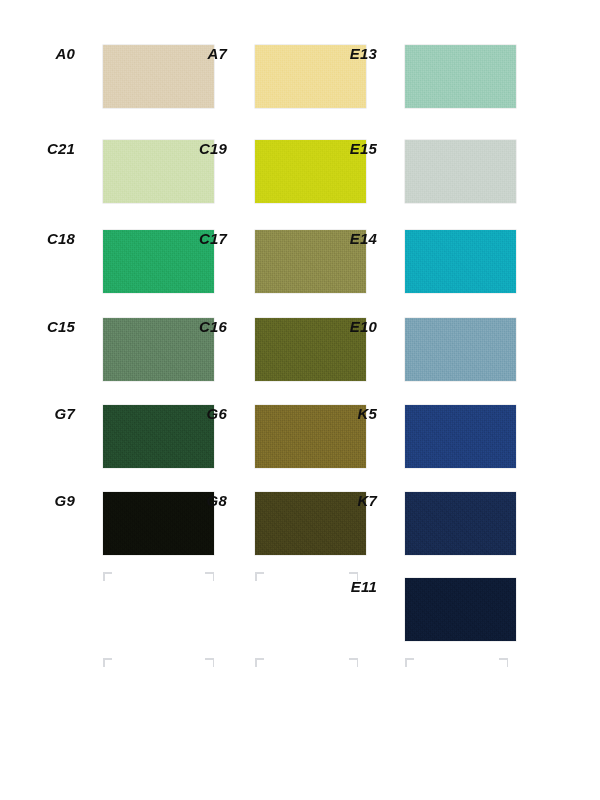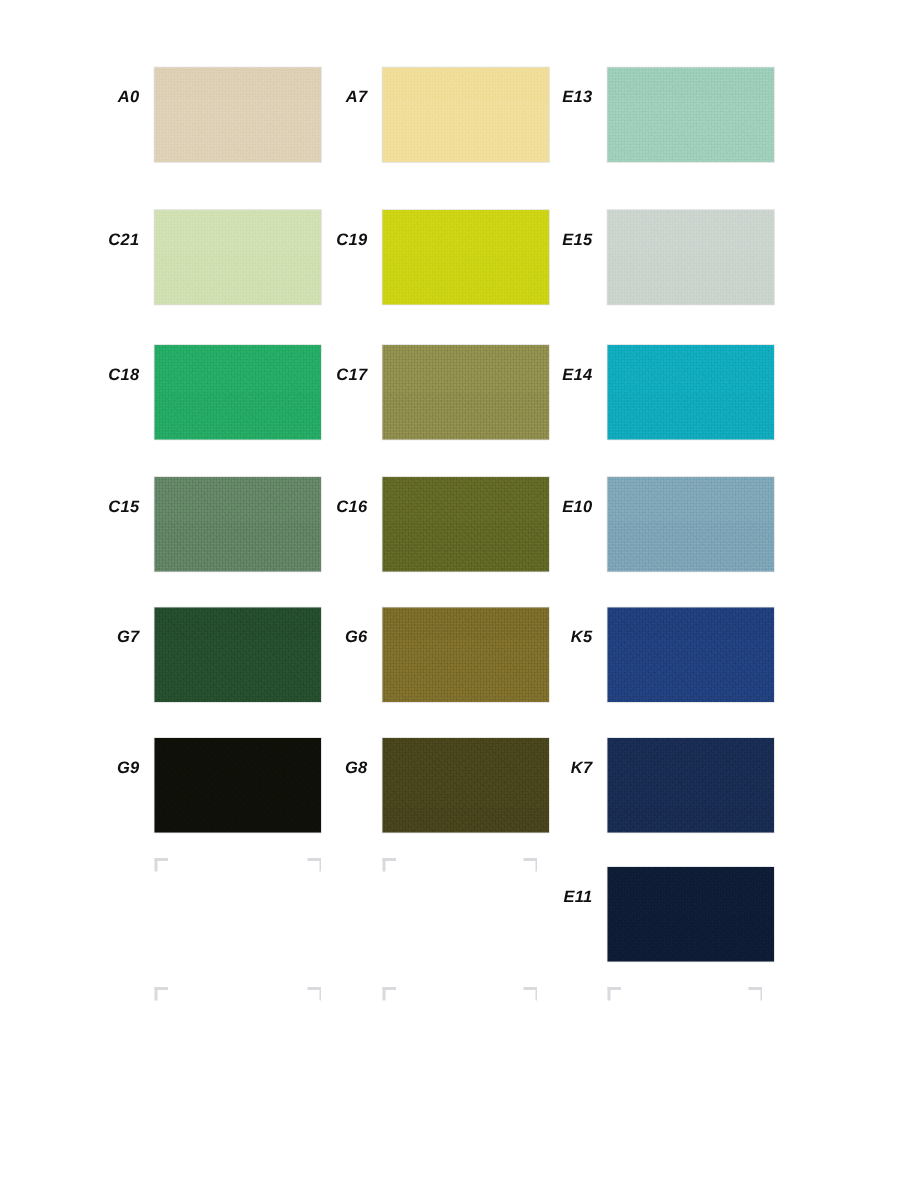--- a/index.html
+++ b/index.html
@@ -25,24 +25,24 @@
 
   
   .swatch-cell {
     position: absolute;
     display: block;
   }
 
   .swatch-label {
     position: absolute;
     right: 100%;
-    top: 14px;
-    margin-right: 10px;
+    top: 0;
+    margin-right: 28px;
     white-space: nowrap;
-    font-size: 11px;
+    font-size: 15px;
     font-weight: 700;
     font-style: italic;
     letter-spacing: 0.2px;
     color: #101010;
     font-family: "Liberation Sans", "DejaVu Sans", sans-serif;
   }
 
   .swatch-chip {
     position: relative;
     width: 111px;

